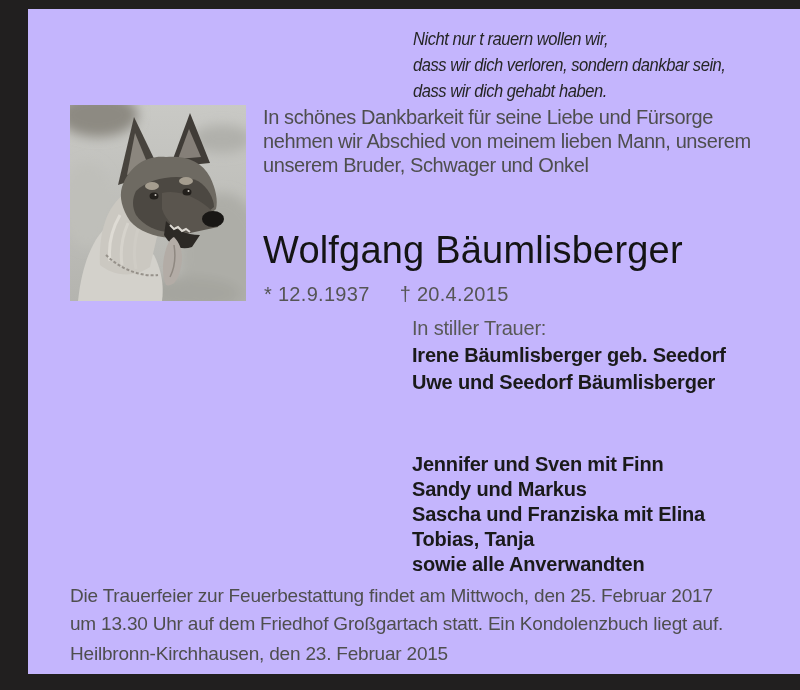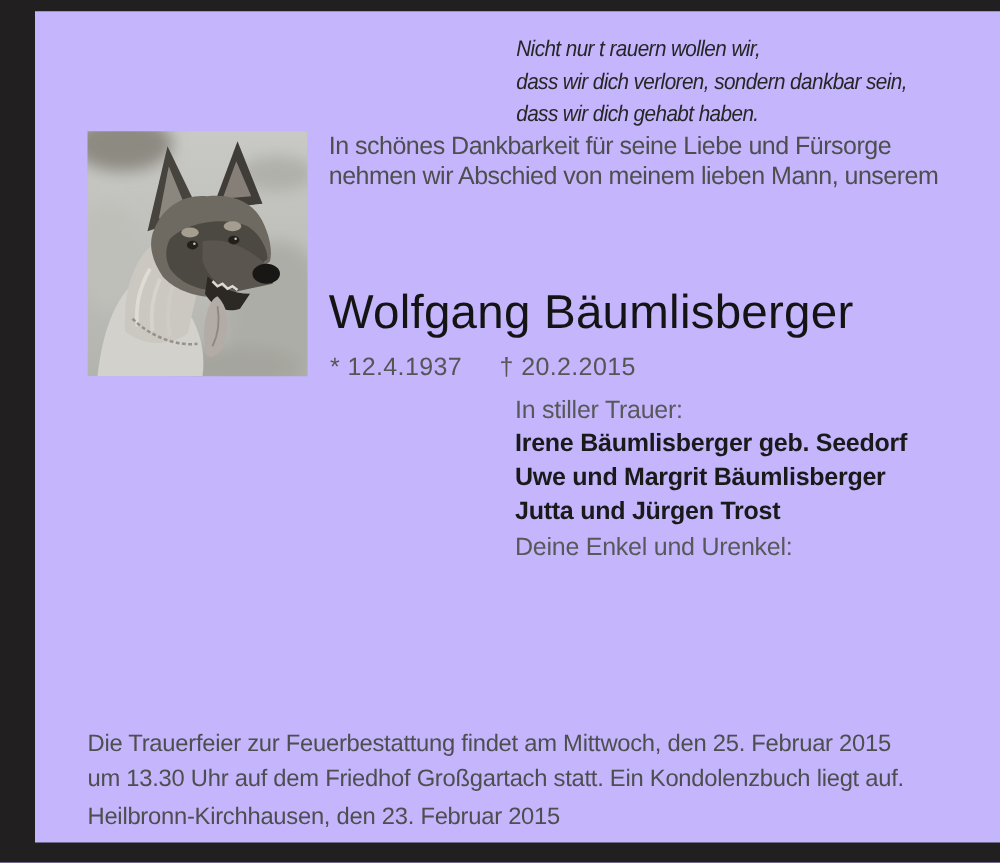--- a/index.html
+++ b/index.html
@@ -106,38 +106,44 @@
       <path d="M58,118 C52,132 50,146 52,160" stroke="#d6d3cc" stroke-width="3" fill="none"></path>
       <path d="M68,124 C64,138 63,150 66,164" stroke="#cfccc5" stroke-width="3" fill="none"></path>
 
       <path d="M36,150 C52,166 74,172 88,170" stroke="#96918a" stroke-width="2" fill="none" stroke-dasharray="3,2"></path>
     </svg>
   </div>
 
   <div class="abs intro">
     <div>In schönes Dankbarkeit für seine Liebe und Fürsorge</div>
     <div>nehmen wir Abschied von meinem lieben Mann, unserem</div>
+    <div>unserem Bruder, Schwager und Onkel</div>
   </div>
 
   <h1 class="abs name">Wolfgang Bäumlisberger</h1>
 
   <div class="abs dates">
-    <span class="birth">* 12.4.1937</span><span class="death">† 20.2.2015</span>
+    <span class="birth">* 12.9.1937</span><span class="death">† 20.4.2015</span>
   </div>
 
   <div class="abs section-heading heading-mourners">In stiller Trauer:</div>
   <div class="abs bold-list list-mourners">
     <div>Irene Bäumlisberger geb. Seedorf</div>
-    <div>Uwe und Margrit Bäumlisberger</div>
-    <div>Jutta und Jürgen Trost</div>
+    <div>Uwe und Seedorf Bäumlisberger</div>
   </div>
 
-  <div class="abs section-heading heading-grandchildren">Deine Enkel und Urenkel:</div>
+  <div class="abs bold-list list-grandchildren">
+    <div>Jennifer und Sven mit Finn</div>
+    <div>Sandy und Markus</div>
+    <div>Sascha und Franziska mit Elina</div>
+    <div>Tobias, Tanja</div>
+    <div>sowie alle Anverwandten</div>
+  </div>
 
   <div class="abs funeral">
-    <div>Die Trauerfeier zur Feuerbestattung findet am Mittwoch, den 25. Februar 2015</div>
+    <div>Die Trauerfeier zur Feuerbestattung findet am Mittwoch, den 25. Februar 2017</div>
     <div>um 13.30 Uhr auf dem Friedhof Großgartach statt. Ein Kondolenzbuch liegt auf.</div>
   </div>
 
   <div class="abs dateline">Heilbronn-Kirchhausen, den 23. Februar 2015</div>
 
   <div class="col-rule"></div>
 </div>
 
 </body></html>

